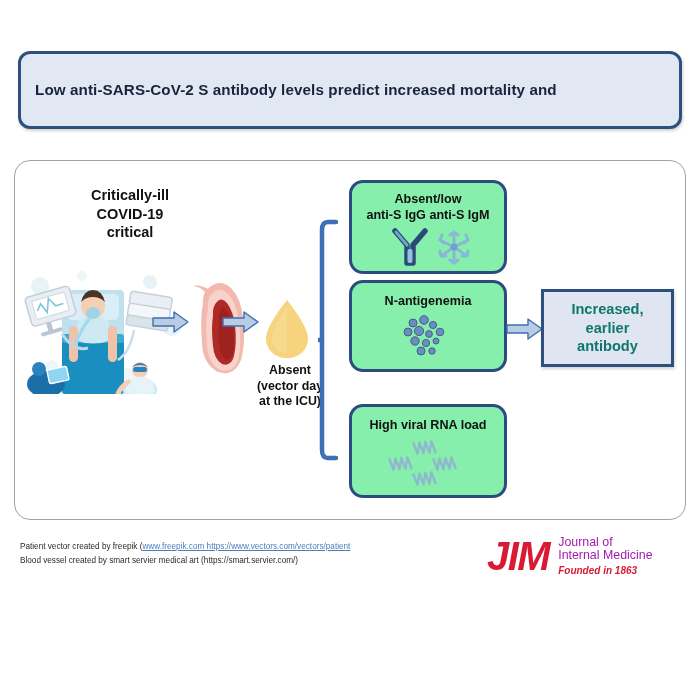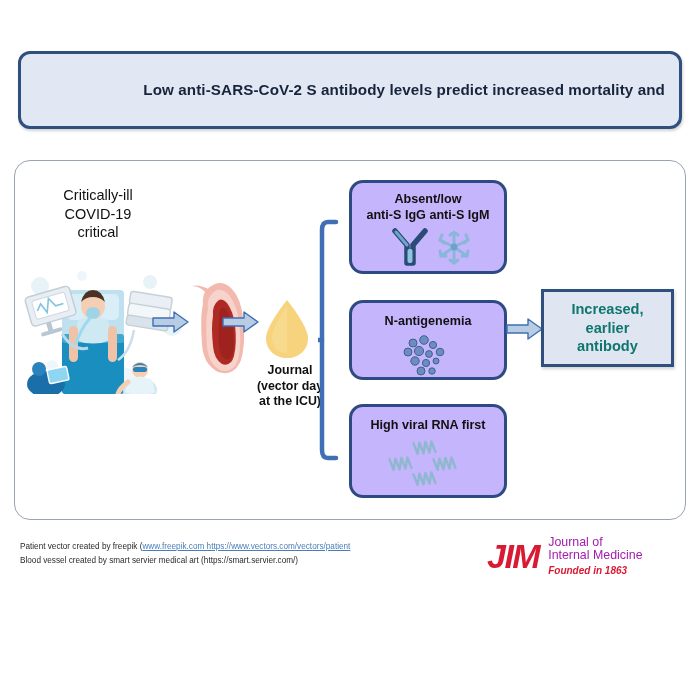--- a/index.html
+++ b/index.html
@@ -28,21 +28,21 @@
     left: 18px;
     top: 51px;
     width: 664px;
     height: 78px;
     box-sizing: border-box;
     border: 3px solid #2f4f7f;
     border-radius: 12px;
     background: #e2e8f3;
     display: flex;
     align-items: center;
-    justify-content: flex-end;
+    justify-content: flex-start;
     box-shadow: 1px 2px 3px rgba(0,0,0,0.18);
   }
   .title-text {
     font-size: 15.2px;
     font-weight: bold;
     color: #16243c;
     text-align: center;
     line-height: 1.5;
     letter-spacing: 0.1px;
     padding: 0 14px;
@@ -57,26 +57,26 @@
     height: 360px;
     box-sizing: border-box;
     border: 1px solid #9aa3b0;
     border-radius: 16px;
     background: #ffffff;
   }
 
   
   .patient-label {
     position: absolute;
-    left: 18px;
+    left: 50px;
     top: 186px;
     width: 160px;
     text-align: center;
     font-size: 14.5px;
-    font-weight: normal;
+    font-weight: bold;
     color: #111111;
     line-height: 1.28;
   }
   .patient-art {
     position: absolute;
     left: 22px;
     top: 268px;
     width: 162px;
     height: 126px;
   }
@@ -121,26 +121,26 @@
     width: 22px;
     height: 244px;
   }
 
   
   .find-box {
     position: absolute;
     box-sizing: border-box;
     border: 3px solid #2d4b80;
     border-radius: 14px;
-    background: #c4b5fd;
+    background: #86efac;
     left: 349px;
     width: 158px;
   }
   .find-box.b1 { top: 180px; height: 94px; }
-  .find-box.b2 { top: 300px; height: 80px; }
+  .find-box.b2 { top: 280px; height: 92px; }
   .find-box.b3 { top: 404px; height: 94px; }
 
   .find-title {
     font-size: 12.6px;
     font-weight: bold;
     color: #111111;
     text-align: center;
     line-height: 1.24;
     padding-top: 11px;
   }
@@ -193,21 +193,21 @@
   .jim-logo {
     position: absolute;
     left: 487px;
     top: 532px;
     width: 180px;
     height: 48px;
     display: flex;
     align-items: center;
   }
   .jim-mark {
-    font-size: 34px;
+    font-size: 40px;
     font-weight: bold;
     font-style: italic;
     color: #d81b33;
     letter-spacing: -1.5px;
     line-height: 1;
     font-family: "Liberation Sans", sans-serif;
   }
   .jim-words {
     margin-left: 9px;
     line-height: 1.12;
@@ -335,21 +335,21 @@
     </svg>
   </div>
 
   <div class="plasma-art">
     <svg width="50" height="62" viewBox="0 0 50 62">
       <path d="M25 2 C25 2 4 28 4 40 C4 52 13 60 25 60 C37 60 46 52 46 40 C46 28 25 2 25 2 Z" fill="#f6d37c"></path>
       <path d="M25 8 C25 8 10 29 10 40 C10 49 16 55 25 55 C25 40 25 20 25 8 Z" fill="#f9dd96" opacity="0.7"></path>
     </svg>
   </div>
   <div class="plasma-label">
-    <span>Journal</span><br>
+    <span>Absent</span><br>
     <span>(vector day</span><br>
     <span>at the ICU)</span>
   </div>
 
   <div class="bracket">
     <svg width="22" height="244" viewBox="0 0 22 244">
       <path d="M18 4 H10 Q4 4 4 12 V232 Q4 240 10 240 H18" stroke="#3f6fb5" stroke-width="4.5" fill="none" stroke-linecap="round" stroke-linejoin="round"></path>
       <path d="M4 122 H0" stroke="#3f6fb5" stroke-width="4.5" fill="none" stroke-linecap="round"></path>
     </svg>
   </div>
@@ -402,21 +402,21 @@
           <circle cx="45" cy="27" r="3"></circle>
           <circle cx="30" cy="37" r="4"></circle>
           <circle cx="41" cy="37" r="3.2"></circle>
         </g>
       </svg>
     </div>
   </div>
 
   <div class="find-box b3">
     <div class="find-title">
-      <span>High viral RNA first</span>
+      <span>High viral RNA load</span>
     </div>
     <div class="find-art">
       <svg width="108" height="50" viewBox="0 0 108 50">
         <g stroke="#8fb8cf" stroke-width="2.4" fill="none" stroke-linecap="round" stroke-linejoin="round">
 
           <path d="M40 4 l3 11 l3 -11 l3 11 l3 -11 l3 11 l3 -11 l3 11" transform="rotate(-6 52 10)"></path>
 
           <path d="M16 20 l3 11 l3 -11 l3 11 l3 -11 l3 11 l3 -11 l3 11" transform="rotate(-6 28 26)"></path>
 
           <path d="M60 20 l3 11 l3 -11 l3 11 l3 -11 l3 11 l3 -11 l3 11" transform="rotate(-6 72 26)"></path>

